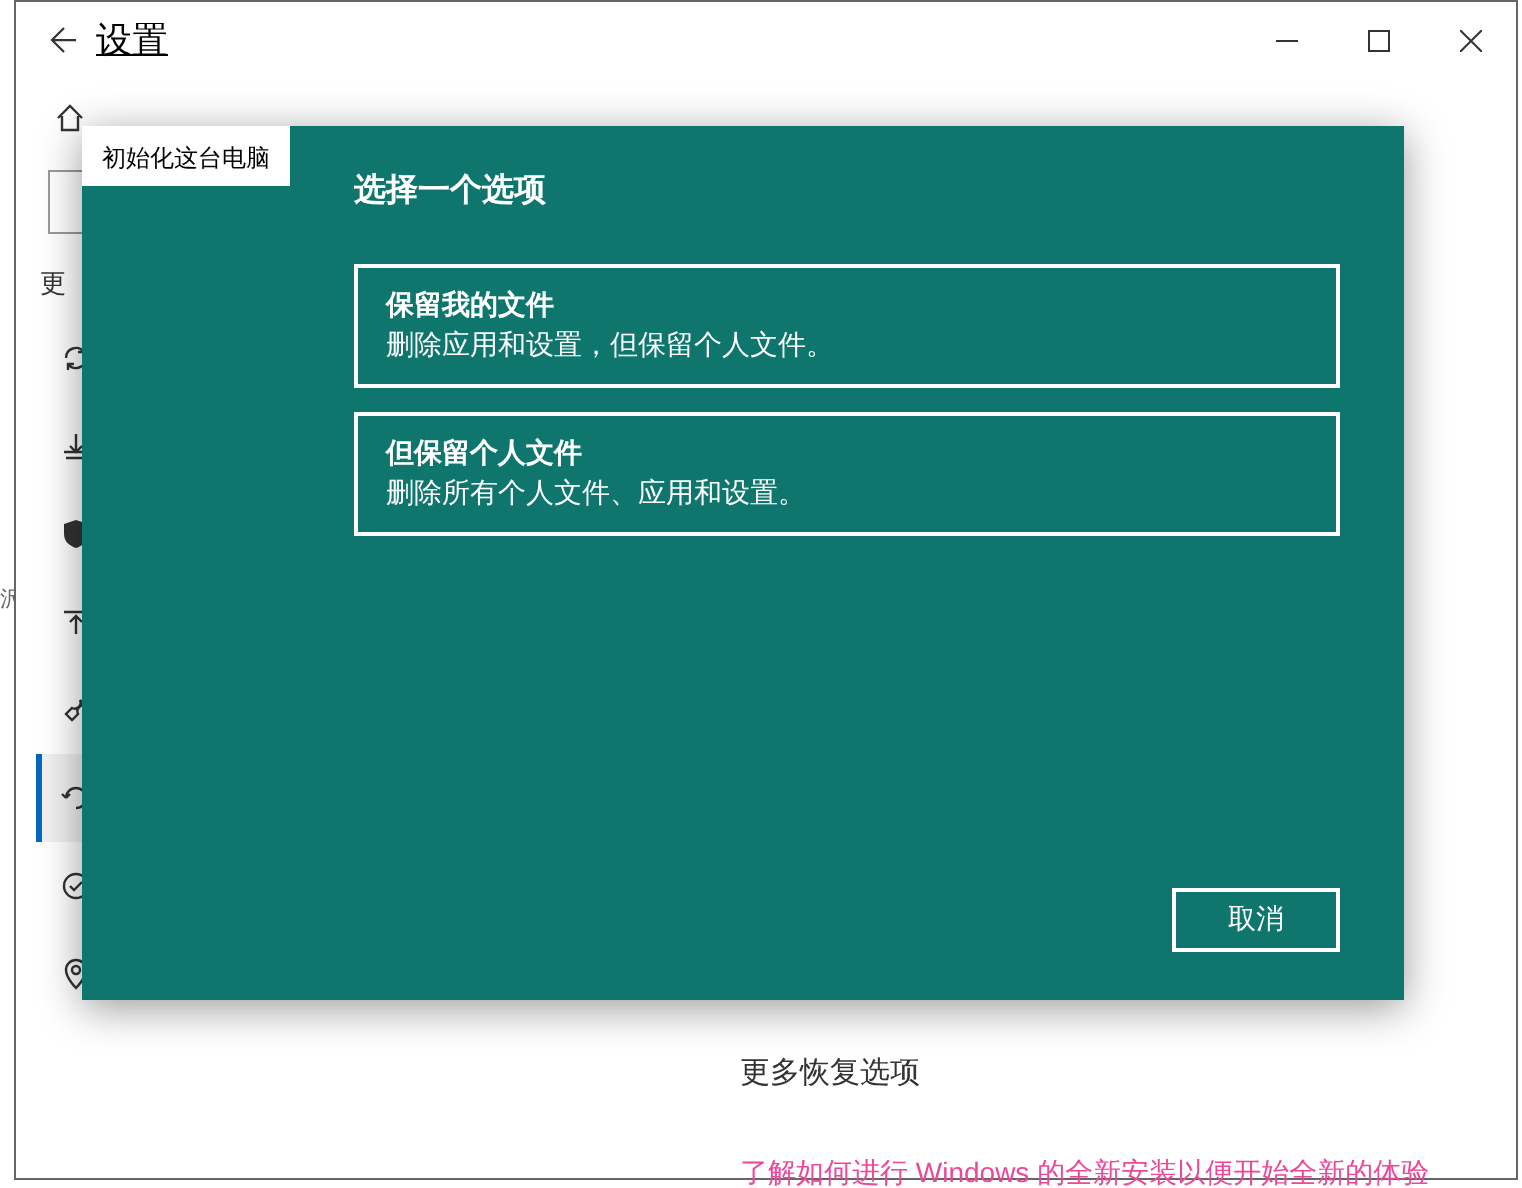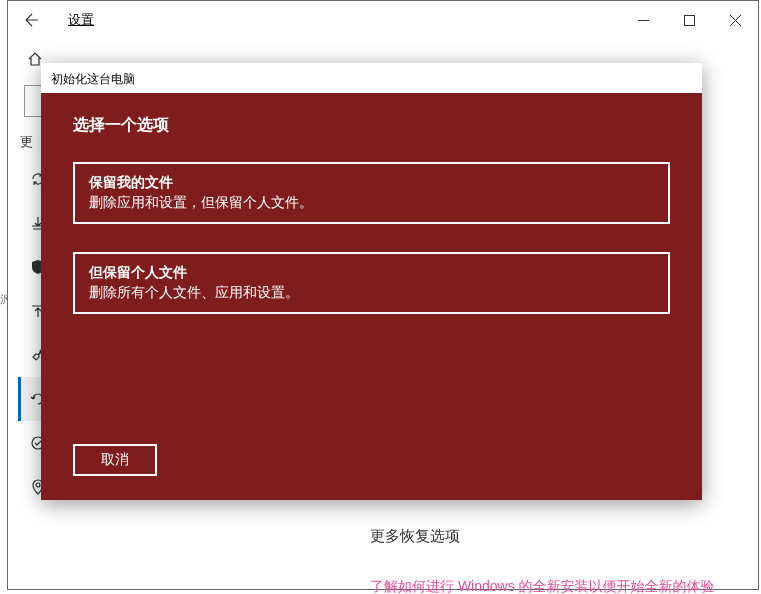--- a/index.html
+++ b/index.html
@@ -23,22 +23,21 @@
       display: flex;
       align-items: center;
       padding-left: 8px;
     }
     .back-btn {
       width: 32px; height: 32px;
       display: flex; align-items: center; justify-content: center;
       font-size: 18px;
     }
     .title {
-      font-size: 13px;
-      margin-left: 20px;
+      font-size: 18px;
       text-decoration: underline;
     }
     .win-controls {
       margin-left: auto;
       display: flex;
     }
     .win-control {
       width: 46px; height: 30px;
       display: flex; align-items: center; justify-content: center;
       font-size: 11px;
@@ -107,25 +106,25 @@
     .link-text {
       color: #ec4899;
       font-size: 14px;
     }
 
     
     .modal {
       position: absolute;
       left: 41px; top: 63px;
       width: 661px; height: 437px;
-      background: #7f1d1d;
+      background: #0f766e;
       color: #fff;
       box-shadow: 0 4px 20px rgba(0,0,0,.4);
       display: flex;
-      flex-direction: column;
+      flex-direction: row;
     }
     .modal-titlebar {
       background: #fff;
       color: #000;
       font-size: 12px;
       padding: 8px 10px;
       height: 30px;
     }
     .modal-body {
       flex: 1;
@@ -134,34 +133,35 @@
       flex-direction: column;
     }
     .modal-heading {
       font-size: 16px;
       font-weight: 700;
       margin-bottom: 26px;
     }
     .option {
       border: 2px solid #fff;
       padding: 10px 14px;
-      margin-bottom: 28px;
+      margin-bottom: 12px;
       font-family: Liberation Serif, serif;
     }
     .option-title {
       font-size: 14px;
       font-weight: 600;
     }
     .option-desc {
       font-size: 14px;
       margin-top: 2px;
     }
     .modal-footer {
       margin-top: auto;
       display: flex;
+      justify-content: flex-end;
       padding-bottom: 8px;
     }
     .cancel-btn {
       border: 2px solid #fff;
       background: transparent;
       color: #fff;
       font-size: 14px;
       padding: 5px 26px;
       cursor: pointer;
       font-family: inherit;

